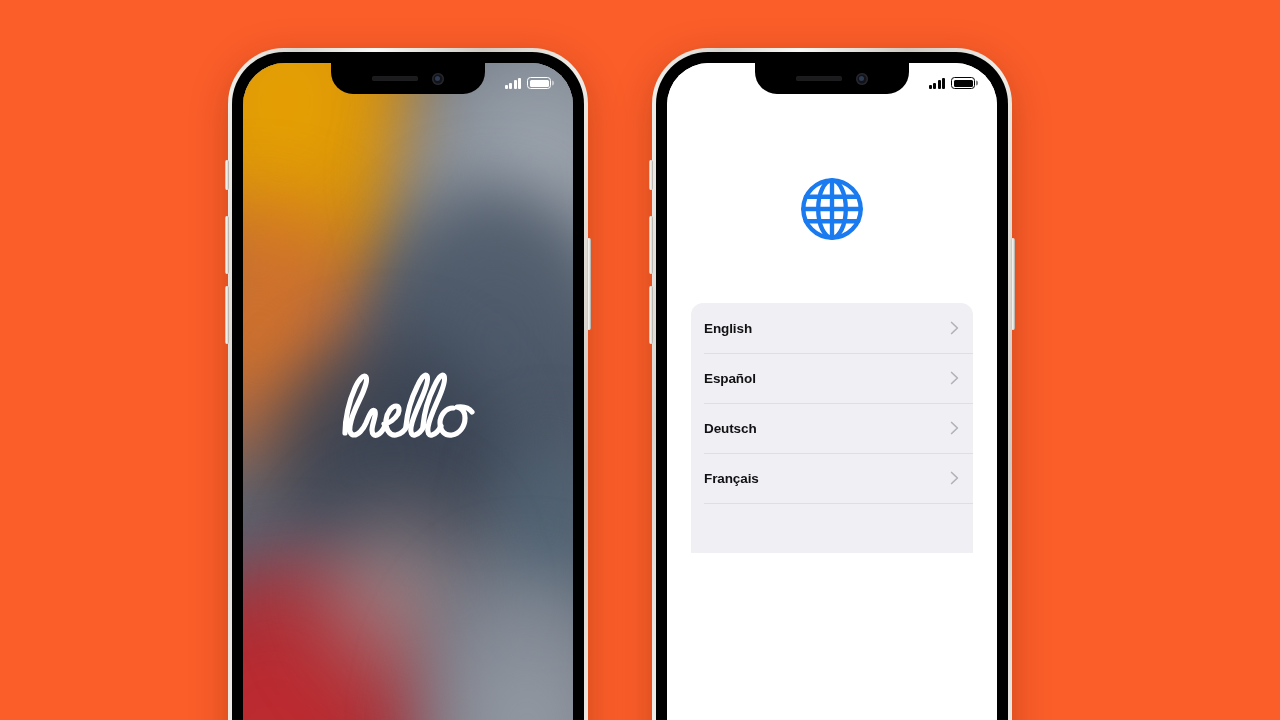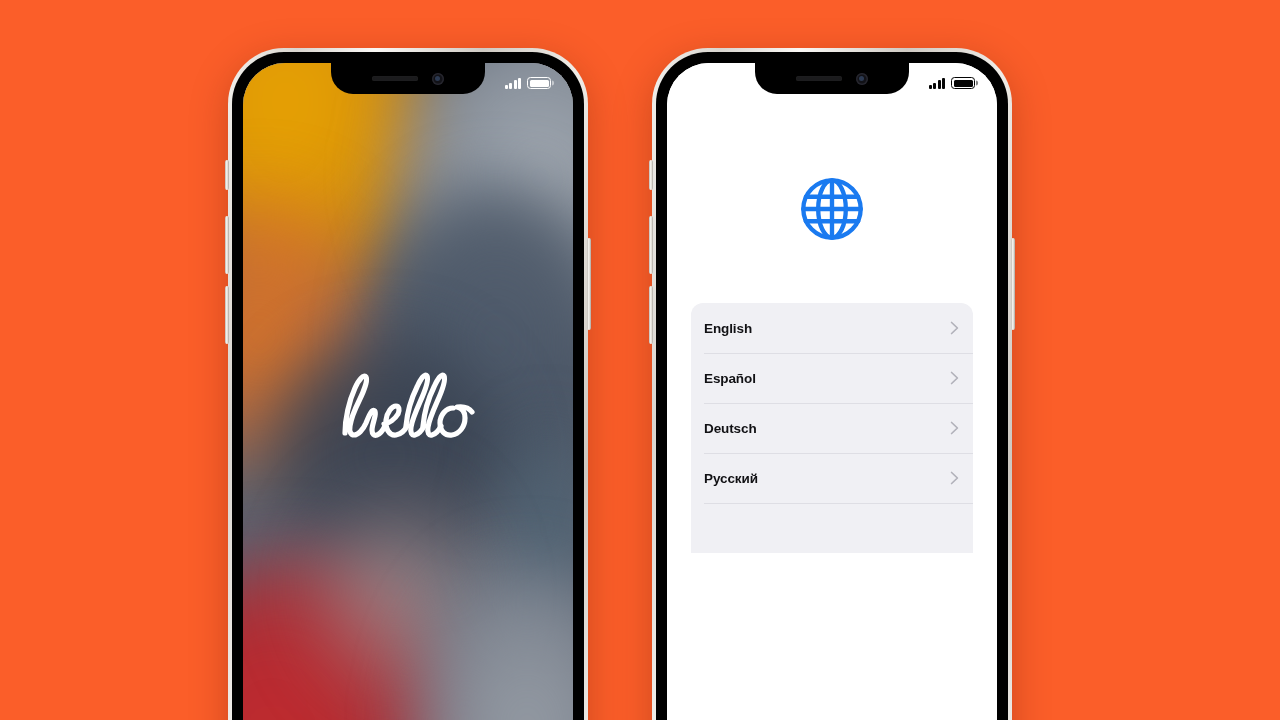--- a/index.html
+++ b/index.html
@@ -401,21 +401,21 @@
             <div class="lang-row">
               <span class="lang-label">Deutsch</span>
               <span class="chev">
                 <svg viewBox="0 0 9 14" fill="none" stroke="currentColor" stroke-width="1.7" stroke-linecap="round" stroke-linejoin="round">
                     <polyline points="1.6,1.5 7.4,7 1.6,12.5"></polyline>
                   </svg>
               </span>
             </div>
 
             <div class="lang-row">
-              <span class="lang-label">Русский</span>
+              <span class="lang-label">Français</span>
               <span class="chev">
                 <svg viewBox="0 0 9 14" fill="none" stroke="currentColor" stroke-width="1.7" stroke-linecap="round" stroke-linejoin="round">
                     <polyline points="1.6,1.5 7.4,7 1.6,12.5"></polyline>
                   </svg>
               </span>
             </div>
 
             <div class="lang-row">
               
               

